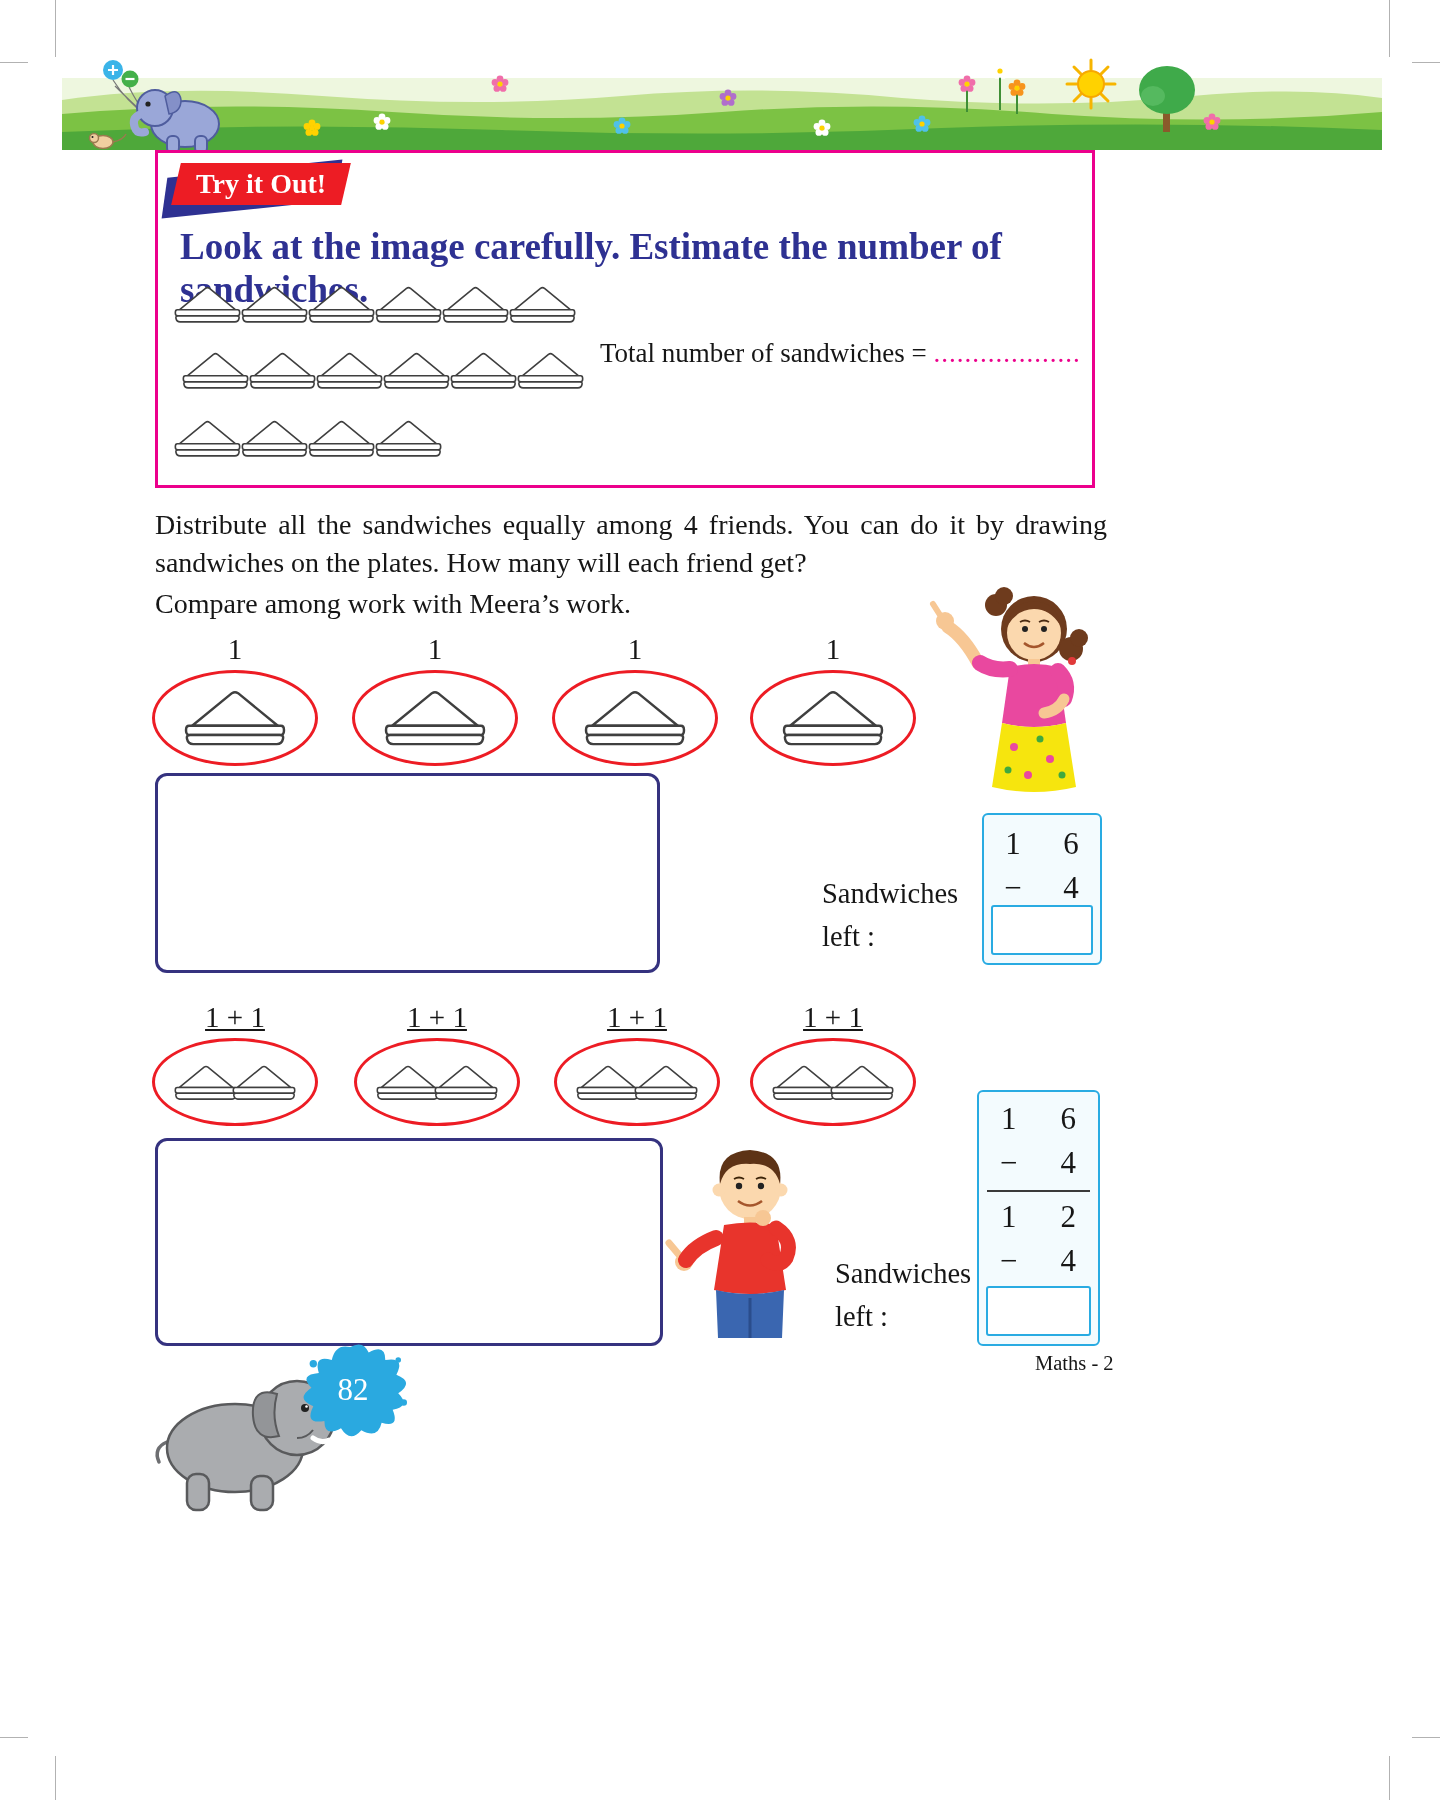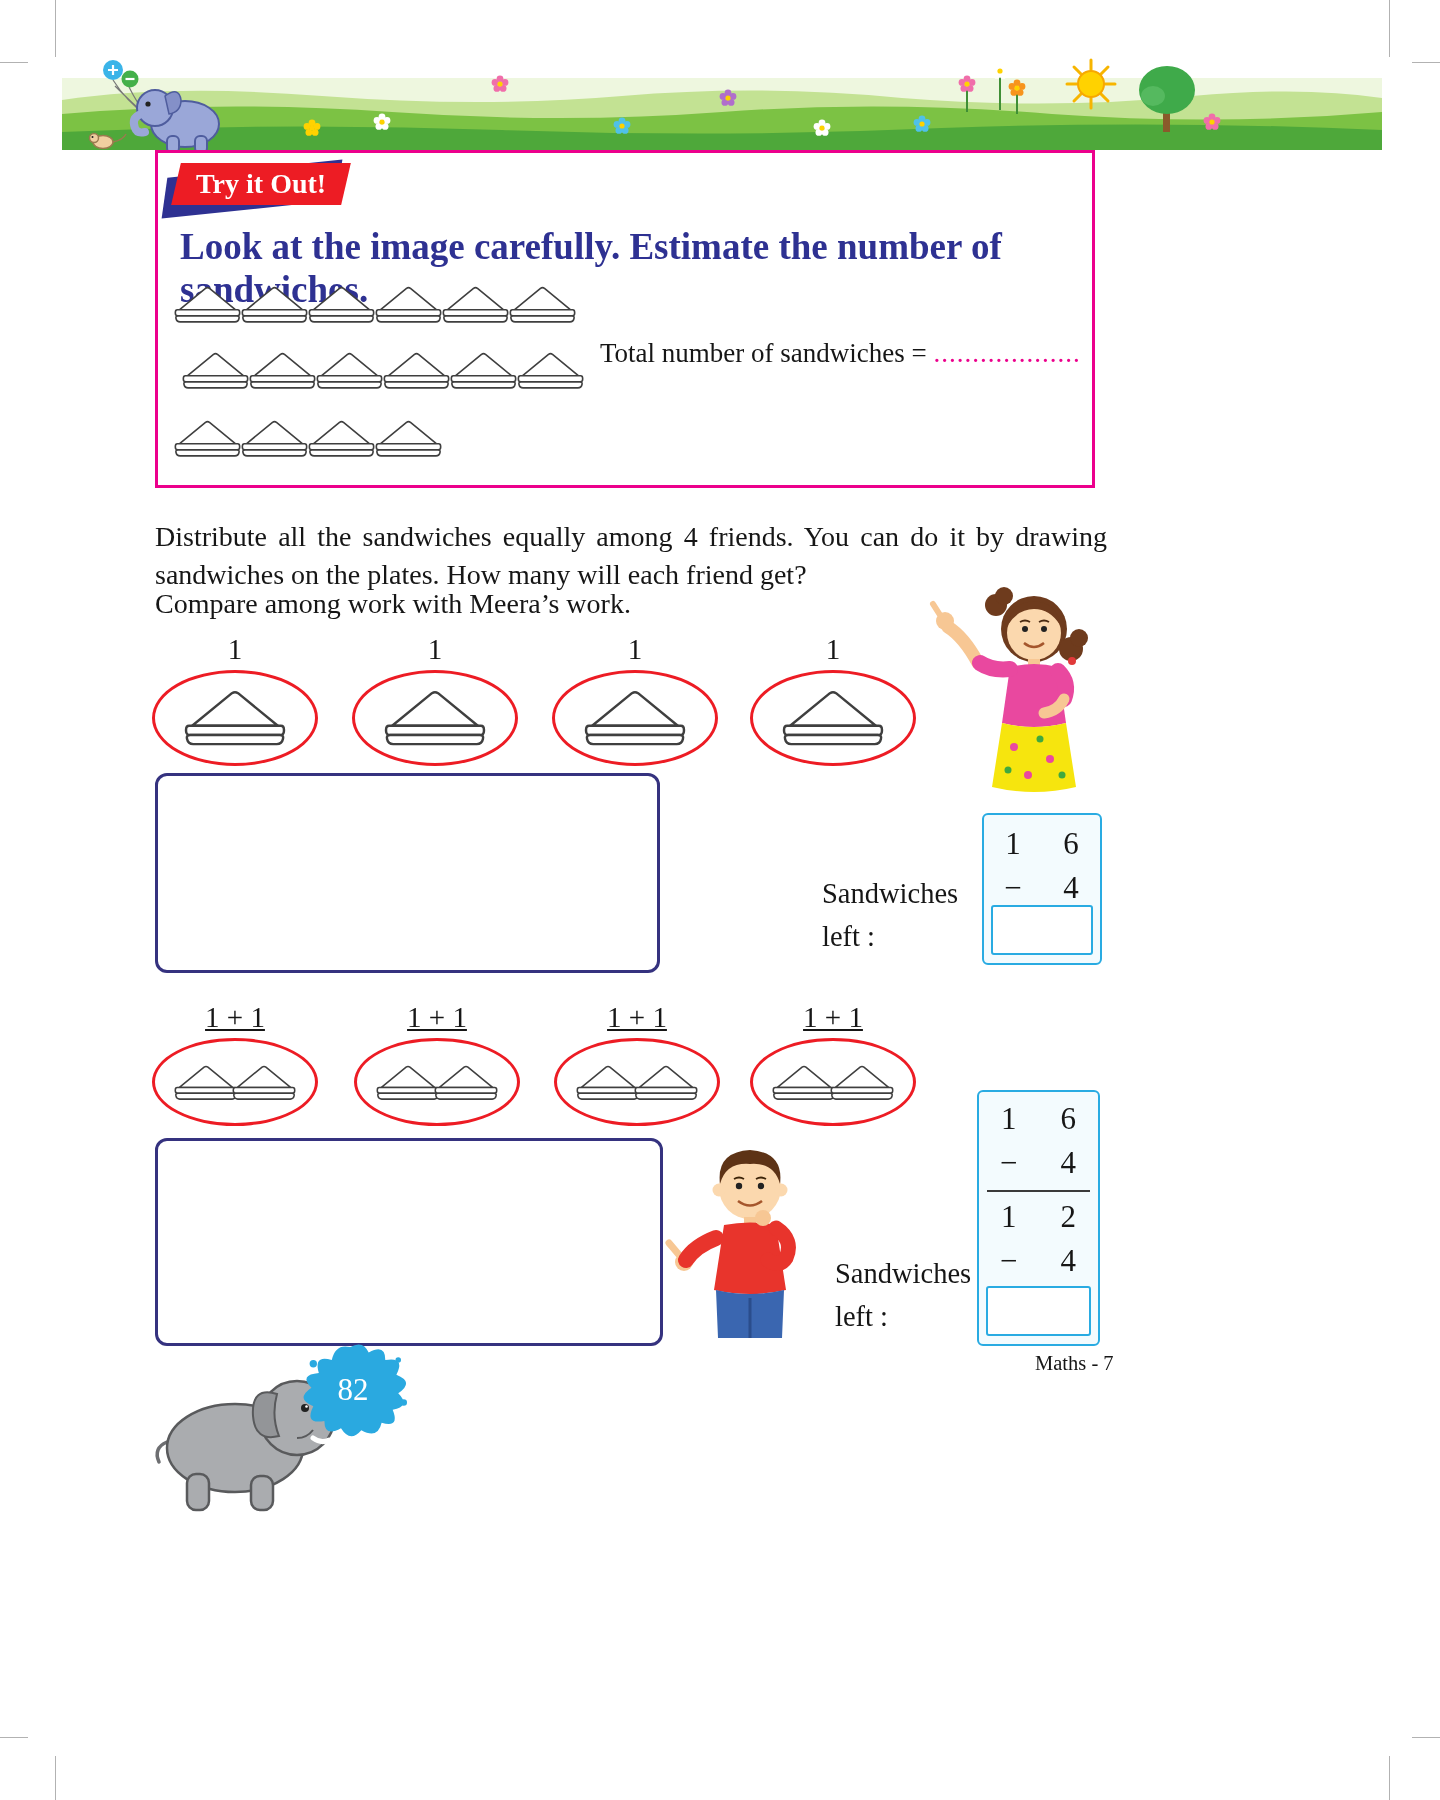--- a/index.html
+++ b/index.html
@@ -34,21 +34,21 @@
   .s-row1 { left:16px; top:130px; }
   .s-row2 { left:24px; top:196px; }
   .s-row3 { left:16px; top:264px; }
   .sandwich { display:block; height:auto; }
   .s-row .sandwich { width:67px; }
   .count-text { position:absolute; left:442px; top:168px; width:500px; font-size:27px; white-space:nowrap; }
   .count-text .line2 { margin-top:17px; }
   .dots { color:var(--pink,#ec008c); letter-spacing:1px; }
 
   
-  .para1 { position:absolute; left:155px; top:518px; width:952px; font-size:28px;
+  .para1 { position:absolute; left:155px; top:506px; width:952px; font-size:28px;
            line-height:1.34; text-align:justify; }
   .para2 { position:absolute; left:155px; top:588px; font-size:28px; }
 
   
   .plate { position:absolute; width:166px; text-align:center; }
   .plate-label { font-size:29px; height:38px; line-height:34px; }
   .ellipse { width:166px; border:3px solid var(--accent-red,#ed1c24); border-radius:50%;
              display:flex; align-items:center; justify-content:center; background:#fff; }
   .g1 .plate { top:632px; }
   .g1 .ellipse { height:96px; }
@@ -553,15 +553,15 @@
   <div class="splash">
     <svg viewBox="0 0 130 105">
       <path d="M62 6 Q 76 -2 82 12 Q 100 2 100 20 Q 122 16 112 36 Q 132 44 114 56 Q 128 70 108 74 Q 116 94 96 88 Q 92 106 74 96 Q 62 110 52 94 Q 34 104 34 86 Q 12 90 22 70 Q 2 62 20 50 Q 6 36 28 34 Q 22 14 42 20 Q 46 2 62 6 Z" fill="#2aa9e0"></path>
       <circle cx="22" cy="24" r="4" fill="#2aa9e0"></circle>
       <circle cx="114" cy="20" r="3" fill="#2aa9e0"></circle>
       <circle cx="120" cy="66" r="3.5" fill="#2aa9e0"></circle>
     </svg>
     <div class="page-number">82</div>
   </div>
 
-  <div class="footer-label">Maths - 7</div>
+  <div class="footer-label">Maths - 2</div>
 
 </div>
 
 </body></html>

